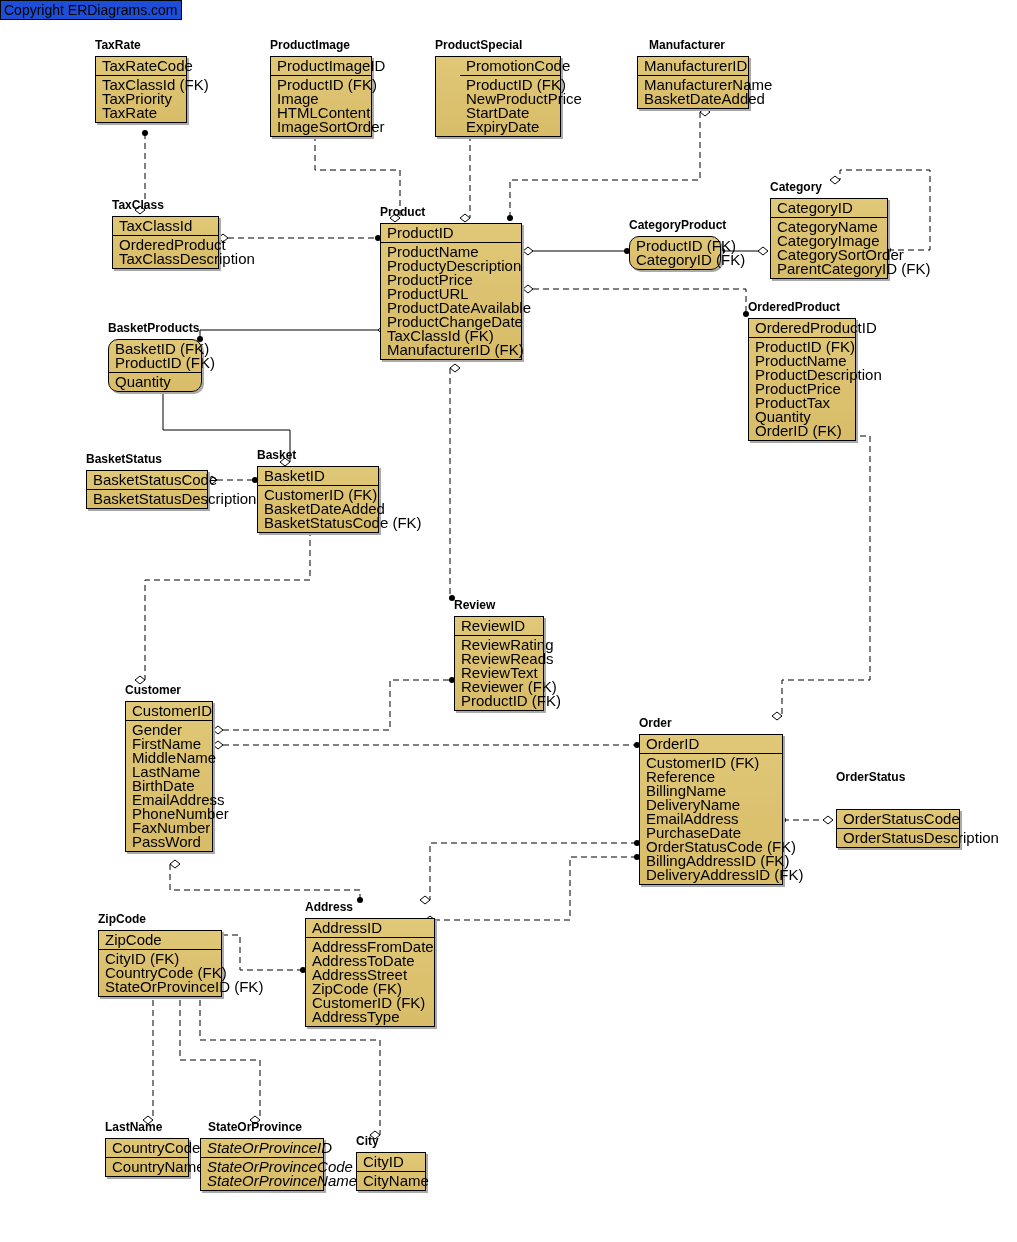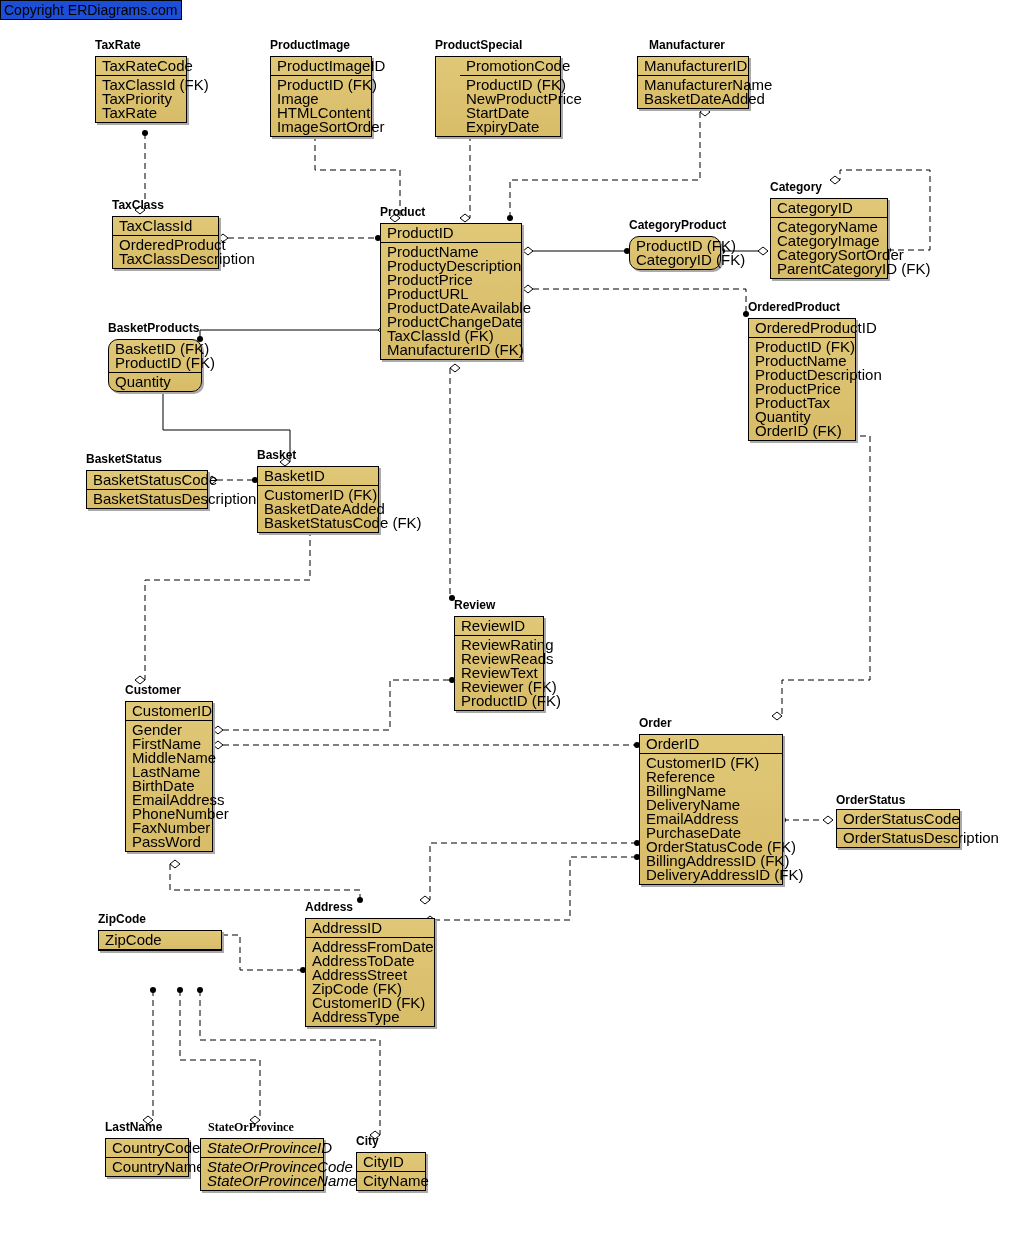--- a/index.html
+++ b/index.html
@@ -317,21 +317,21 @@
     <div>BillingName</div>
     <div>DeliveryName</div>
     <div>EmailAddress</div>
     <div>PurchaseDate</div>
     <div>OrderStatusCode (FK)</div>
     <div>BillingAddressID (FK)</div>
     <div>DeliveryAddressID (FK)</div>
   </div>
 </div>
 
-<div class="entity-title" style="left:836px; top:793px;">OrderStatus</div>
+<div class="entity-title" style="left:836px; top:770px;">OrderStatus</div>
 <div class="entity" style="left:836px; top:809px; width:122px;">
   <div class="pk">
       <div>OrderStatusCode</div>
     </div>
   <div class="attrs">
     <div>OrderStatusDescription</div>
   </div>
 </div>
 
 <div class="entity-title" style="left:305px; top:900px;">Address</div>
@@ -347,33 +347,38 @@
     <div>CustomerID (FK)</div>
     <div>AddressType</div>
   </div>
 </div>
 
 <div class="entity-title" style="left:98px; top:912px;">ZipCode</div>
 <div class="entity" style="left:98px; top:930px; width:122px;">
   <div class="pk">
       <div>ZipCode</div>
     </div>
+  <div class="attrs">
+    <div>CityID (FK)</div>
+    <div>CountryCode (FK)</div>
+    <div>StateOrProvinceID (FK)</div>
+  </div>
 </div>
 
 <div class="entity-title" style="left:105px; top:1120px;">LastName</div>
 <div class="entity" style="left:105px; top:1138px; width:82px;">
   <div class="pk">
       <div>CountryCode</div>
     </div>
   <div class="attrs">
     <div>CountryName</div>
   </div>
 </div>
 
-<div class="entity-title" style="left:208px; top:1120px;font-family:Liberation Serif, serif;">StateOrProvince</div>
+<div class="entity-title" style="left:208px; top:1120px;">StateOrProvince</div>
 <div class="entity" style="left:200px; top:1138px; width:122px;font-style:italic;">
   <div class="pk">
       <div>StateOrProvinceID</div>
     </div>
   <div class="attrs">
     <div>StateOrProvinceCode</div>
     <div>StateOrProvinceName</div>
   </div>
 </div>
 

